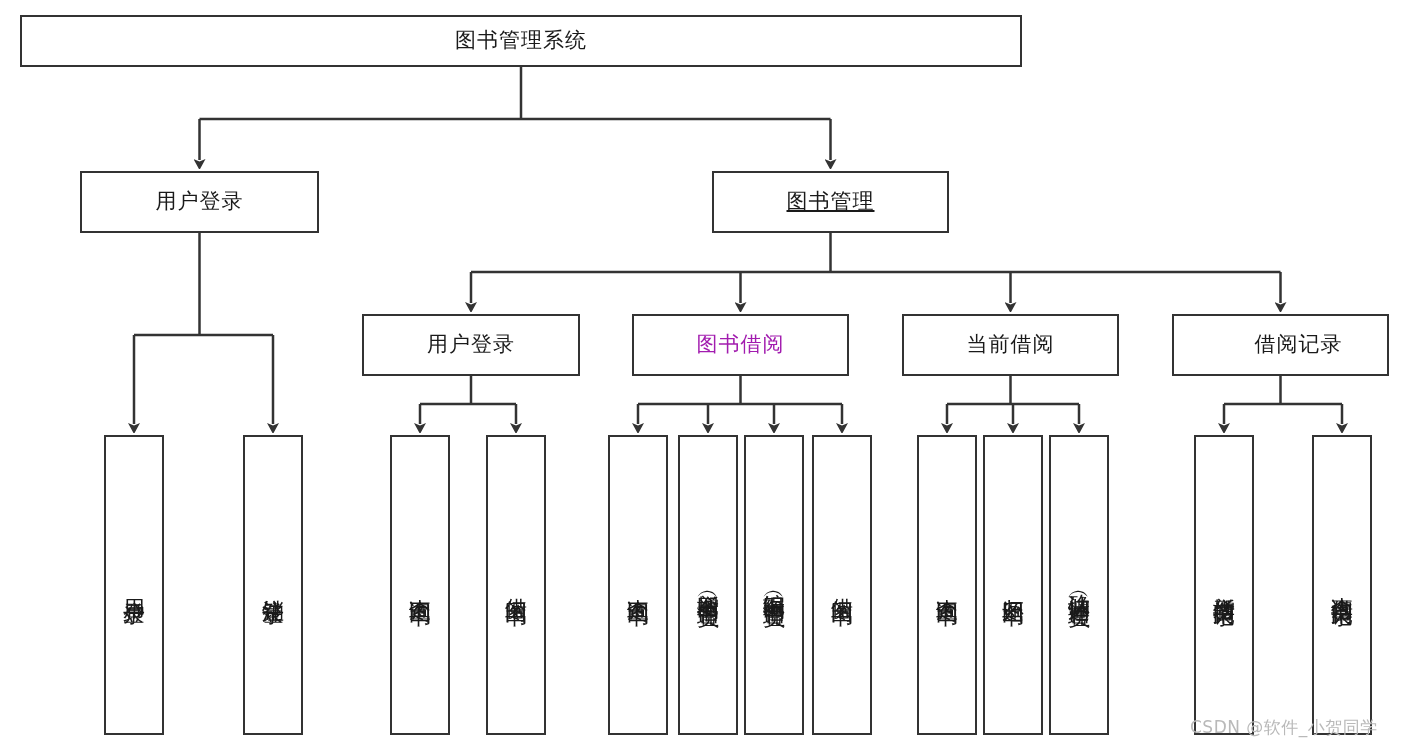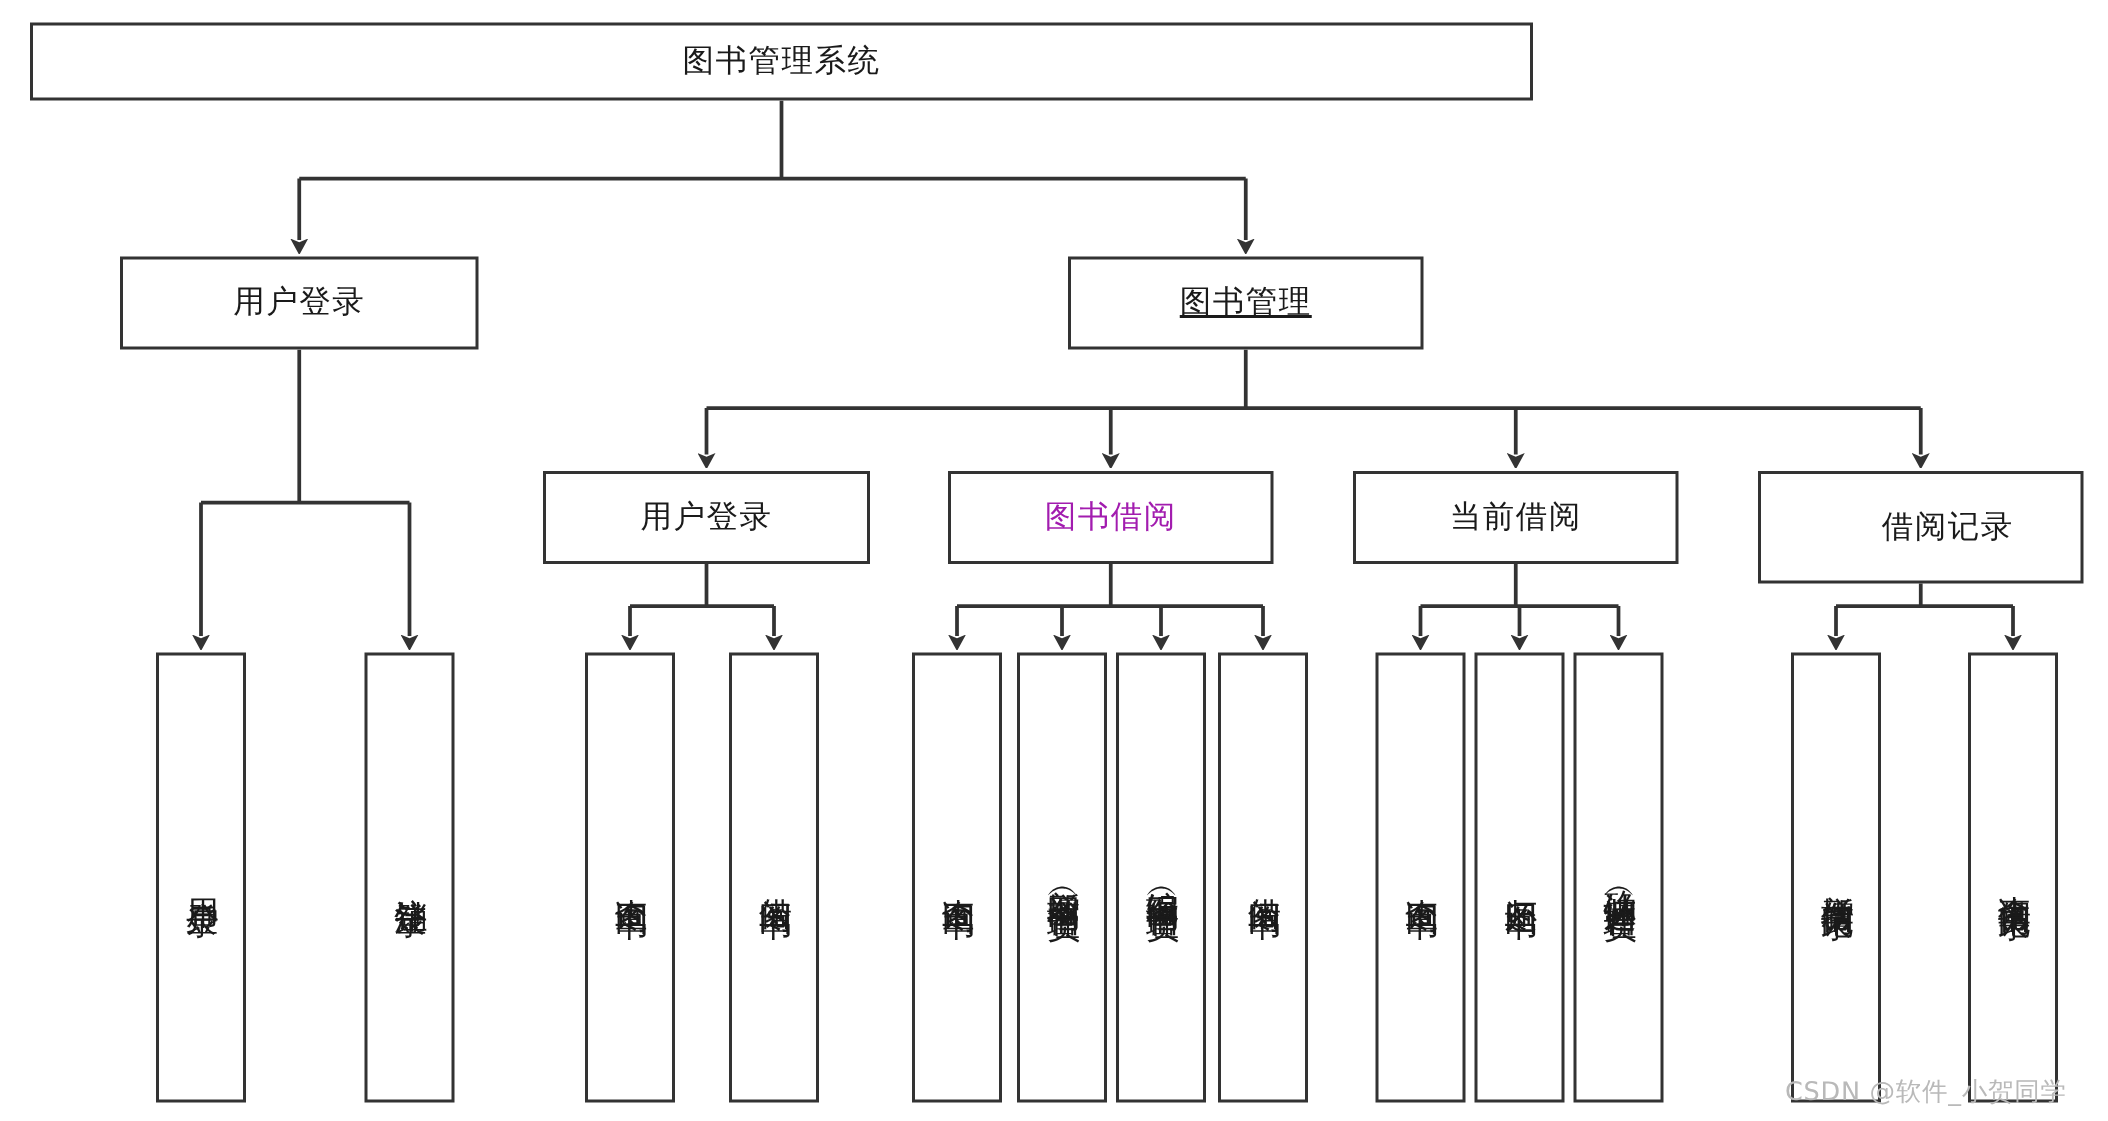--- a/index.html
+++ b/index.html
@@ -125,21 +125,21 @@
       </div>
       <div class="node horiz" style="left: 362px; top: 314px; width: 218px; height: 62px; border-color: rgb(51, 51, 51); background: rgb(255, 255, 255);">
         <span class="node-label" style="color: rgb(26, 26, 26);">用户登录</span>
       </div>
       <div class="node horiz" style="left: 632px; top: 314px; width: 217px; height: 62px; border-color: rgb(51, 51, 51); background: rgb(255, 255, 255);">
         <span class="node-label" style="color: #a21caf;">图书借阅</span>
       </div>
       <div class="node horiz" style="left: 902px; top: 314px; width: 217px; height: 62px; border-color: rgb(51, 51, 51); background: rgb(255, 255, 255);">
         <span class="node-label" style="color: rgb(26, 26, 26);">当前借阅</span>
       </div>
-      <div class="node horiz" style="left: 1172px; top: 314px; width: 217px; height: 75px; border-color: rgb(51, 51, 51); background: rgb(255, 255, 255); padding-left: 36px;">
+      <div class="node horiz" style="left: 1172px; top: 314px; width: 217px; height: 62px; border-color: rgb(51, 51, 51); background: rgb(255, 255, 255); padding-left: 36px;">
         <span class="node-label" style="color: rgb(26, 26, 26);">借阅记录</span>
       </div>
       <div class="node vert" style="left: 104px; top: 435px; width: 60px; height: 300px; border-color: rgb(51, 51, 51); background: rgb(255, 255, 255);">
         <span class="node-label" style="color: rgb(26, 26, 26);">用户登录</span>
       </div>
       <div class="node vert" style="left: 243px; top: 435px; width: 60px; height: 300px; border-color: rgb(51, 51, 51); background: rgb(255, 255, 255);">
         <span class="node-label" style="color: rgb(26, 26, 26);">注销登录</span>
       </div>
       <div class="node vert" style="left: 390px; top: 435px; width: 60px; height: 300px; border-color: rgb(51, 51, 51); background: rgb(255, 255, 255);">
         <span class="node-label" style="color: rgb(26, 26, 26);">查询图书</span>

